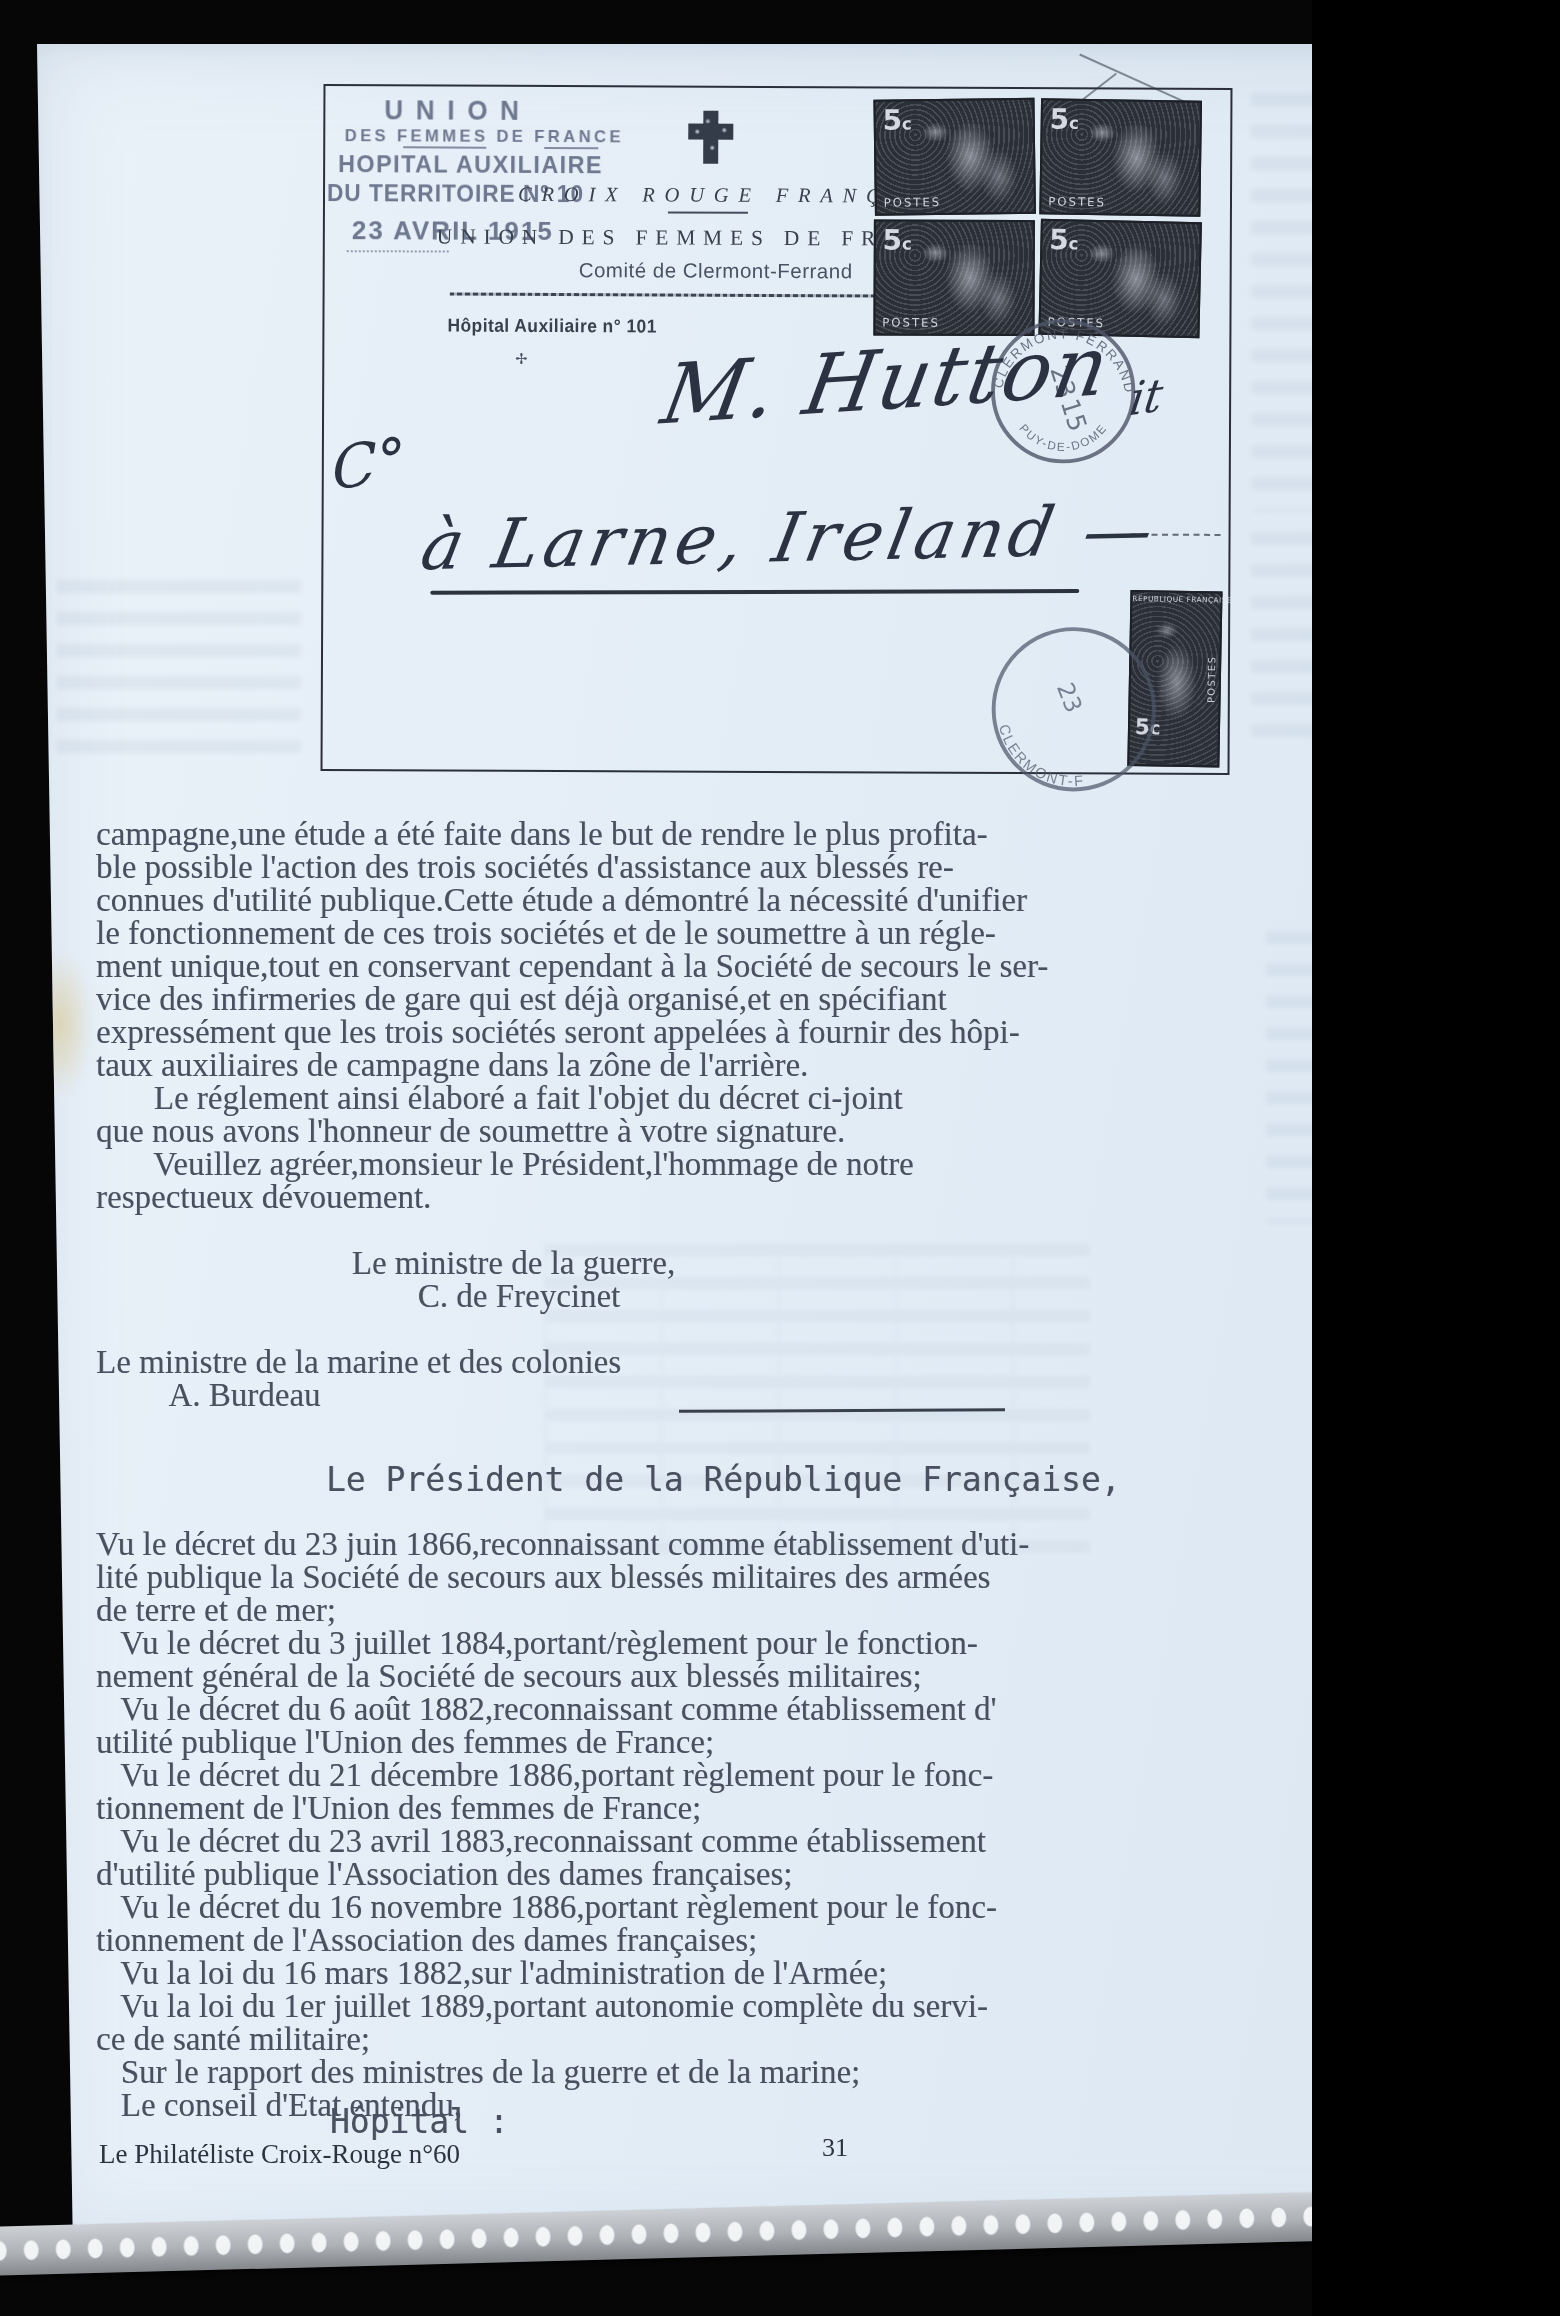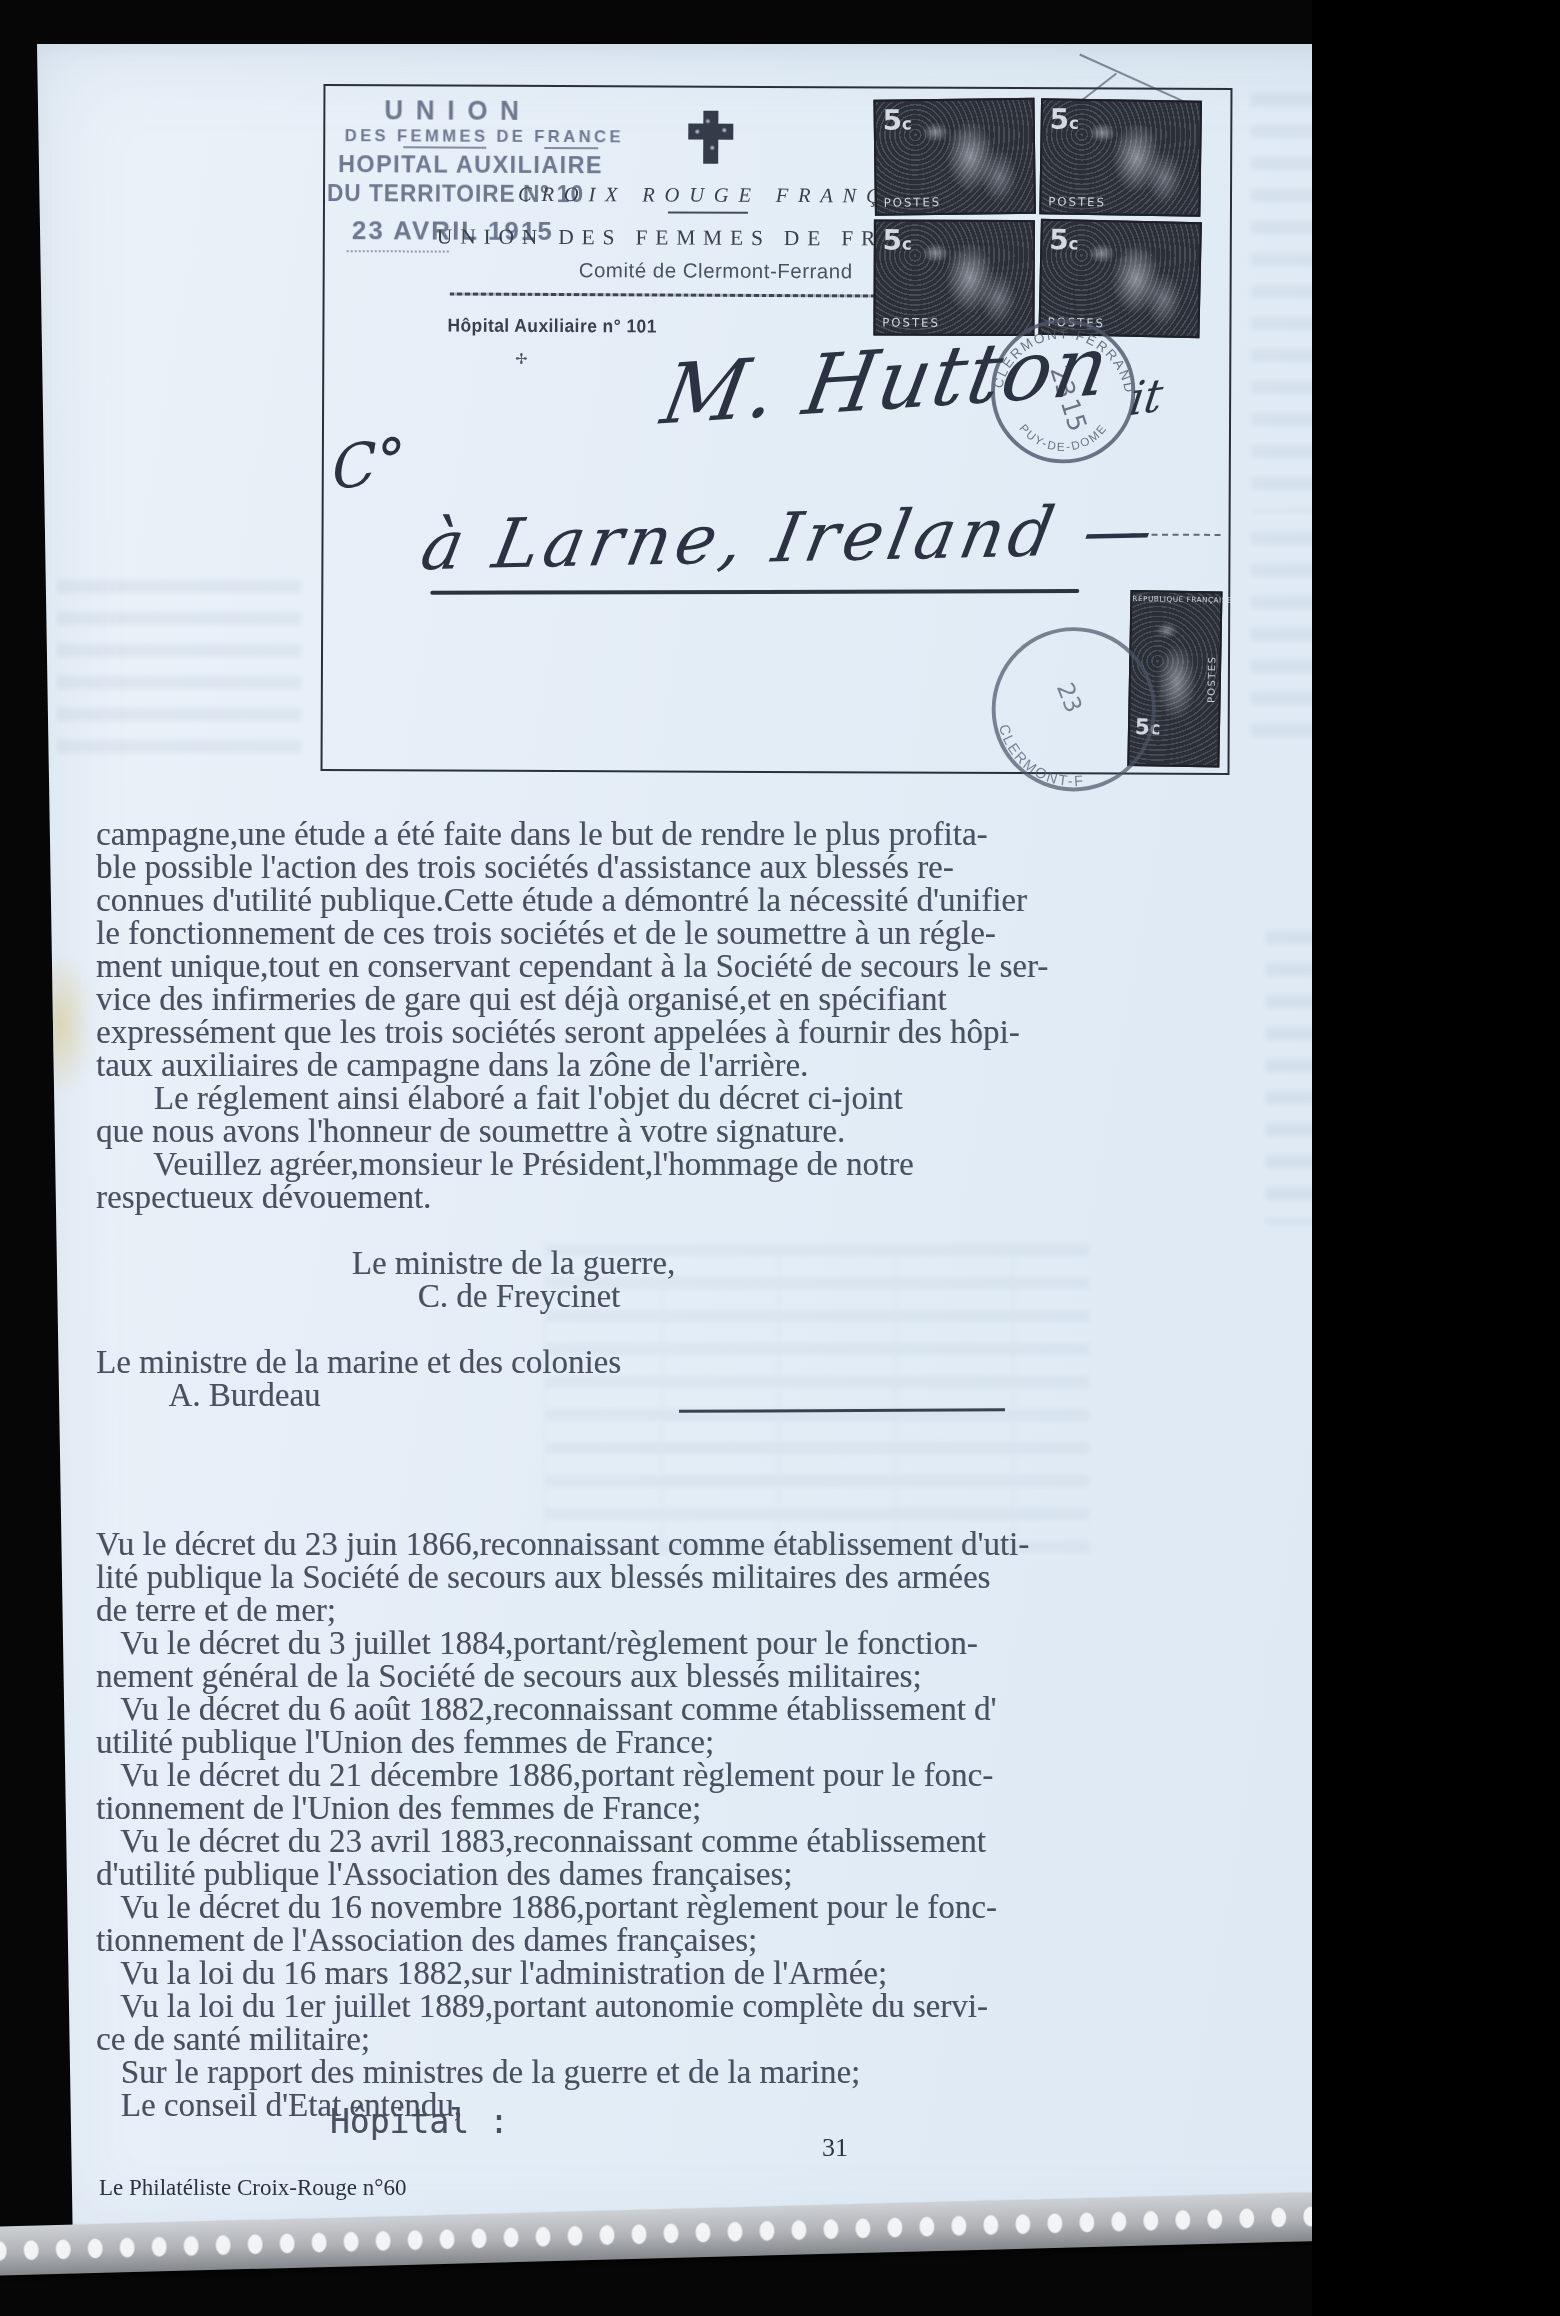--- a/index.html
+++ b/index.html
@@ -101,21 +101,21 @@
   .letter .tl{height:33px;line-height:33px;}
   .decree .tl{height:33px;line-height:33px;}
   .president{position:absolute;left:289px;top:1416px;font-family:"DejaVu Sans Mono",monospace;
          font-size:33px;color:#49505f;text-shadow:0.4px 0.4px 0 rgba(73,80,95,.4);white-space:pre;}
   .decrete{position:absolute;left:293px;top:2058px;font-family:"DejaVu Sans Mono",monospace;
          font-size:33px;color:#49505f;text-shadow:0.4px 0.4px 0 rgba(73,80,95,.4);}
   .divider{position:absolute;left:642px;top:1365px;width:326px;height:3.4px;background:#3a414e;
            transform:rotate(-.3deg);}
   
   .footer-journal{position:absolute;left:62px;top:2095px;font-family:"Liberation Serif",serif;
-      font-size:23px;color:#2c3340;margin-top:36px;}
+      font-size:27px;color:#2c3340;}
   .page-number{position:absolute;left:761px;top:2089px;font-family:"Liberation Serif",serif;
       font-size:26px;color:#2c3340;margin-left:24px;}
   
   .strip{position:absolute;left:-17.6px;top:2227px;width:1619px;height:49px;
       transform:rotate(-1.5deg);transform-origin:left top;
       background-image:
         radial-gradient(8.8px 11.7px at 16.6px 24.4px,rgba(245,247,249,.95) 0 6.8px,rgba(245,247,249,0) 7.8px),
         linear-gradient(180deg,#cdd0d4 0%,#aeb2b7 55%,#84888d 100%);
       background-size:32px 49px,100% 100%;background-repeat:repeat-x,no-repeat;
       box-shadow:0 2.9px 3.9px rgba(0,0,0,.6);}
@@ -208,20 +208,21 @@
         <text font-size="15" fill="#4d5568" letter-spacing="2" font-family="Liberation Sans,sans-serif">
           <textPath href="#arcC" startOffset="8%">CLERMONT-FERRAND</textPath></text>
         <text x="60" y="96" font-size="24" fill="#4d5568" transform="rotate(68 88 88)">23</text>
       </svg>
     </div>
 
     <div class="typew letter"><div class="tl">campagne,une étude a été faite dans le but de rendre le plus profita-</div><div class="tl">ble possible l'action des trois sociétés d'assistance aux blessés re-</div><div class="tl">connues d'utilité publique.Cette étude a démontré la nécessité d'unifier</div><div class="tl">le fonctionnement de ces trois sociétés et de le soumettre à un régle-</div><div class="tl">ment unique,tout en conservant cependant à la Société de secours le ser-</div><div class="tl">vice des infirmeries de gare qui est déjà organisé,et en spécifiant</div><div class="tl">expressément que les trois sociétés seront appelées à fournir des hôpi-</div><div class="tl">taux auxiliaires de campagne dans la zône de l'arrière.</div><div class="tl">       Le réglement ainsi élaboré a fait l'objet du décret ci-joint</div><div class="tl">que nous avons l'honneur de soumettre à votre signature.</div><div class="tl">       Veuillez agréer,monsieur le Président,l'hommage de notre</div><div class="tl">respectueux dévouement.</div><div class="tl"></div><div class="tl">                               Le ministre de la guerre,</div><div class="tl">                                       C. de Freycinet</div><div class="tl"></div><div class="tl">Le ministre de la marine et des colonies</div><div class="tl">         A. Burdeau</div></div>
 
     <div class="divider"></div>
 
+    <div class="president">Le Président de la République Française,</div>
 
     <div class="typew decree"><div class="tl">Vu le décret du 23 juin 1866,reconnaissant comme établissement d'uti-</div><div class="tl">lité publique la Société de secours aux blessés militaires des armées</div><div class="tl">de terre et de mer;</div><div class="tl">   Vu le décret du 3 juillet 1884,portant/règlement pour le fonction-</div><div class="tl">nement général de la Société de secours aux blessés militaires;</div><div class="tl">   Vu le décret du 6 août 1882,reconnaissant comme établissement d'</div><div class="tl">utilité publique l'Union des femmes de France;</div><div class="tl">   Vu le décret du 21 décembre 1886,portant règlement pour le fonc-</div><div class="tl">tionnement de l'Union des femmes de France;</div><div class="tl">   Vu le décret du 23 avril 1883,reconnaissant comme établissement</div><div class="tl">d'utilité publique l'Association des dames françaises;</div><div class="tl">   Vu le décret du 16 novembre 1886,portant règlement pour le fonc-</div><div class="tl">tionnement de l'Association des dames françaises;</div><div class="tl">   Vu la loi du 16 mars 1882,sur l'administration de l'Armée;</div><div class="tl">   Vu la loi du 1er juillet 1889,portant autonomie complète du servi-</div><div class="tl">ce de santé militaire;</div><div class="tl">   Sur le rapport des ministres de la guerre et de la marine;</div><div class="tl">   Le conseil d'Etat entendu,</div></div>
 
     <div class="decrete">Hôpital :</div>
 
     <div class="footer-journal">Le Philatéliste Croix-Rouge n°60</div>
     <div class="page-number">31</div>
   </div>
 
   <div class="strip"></div>

